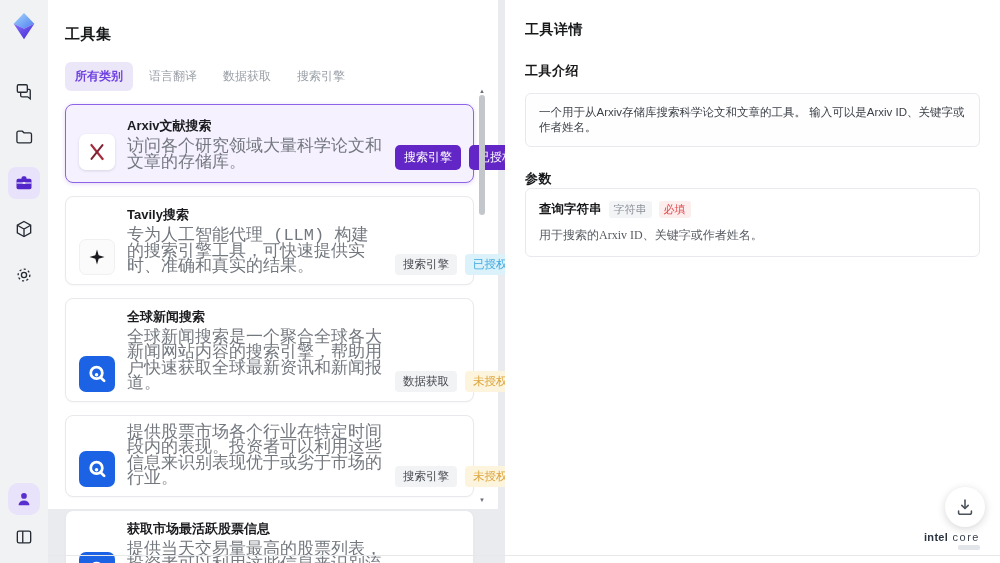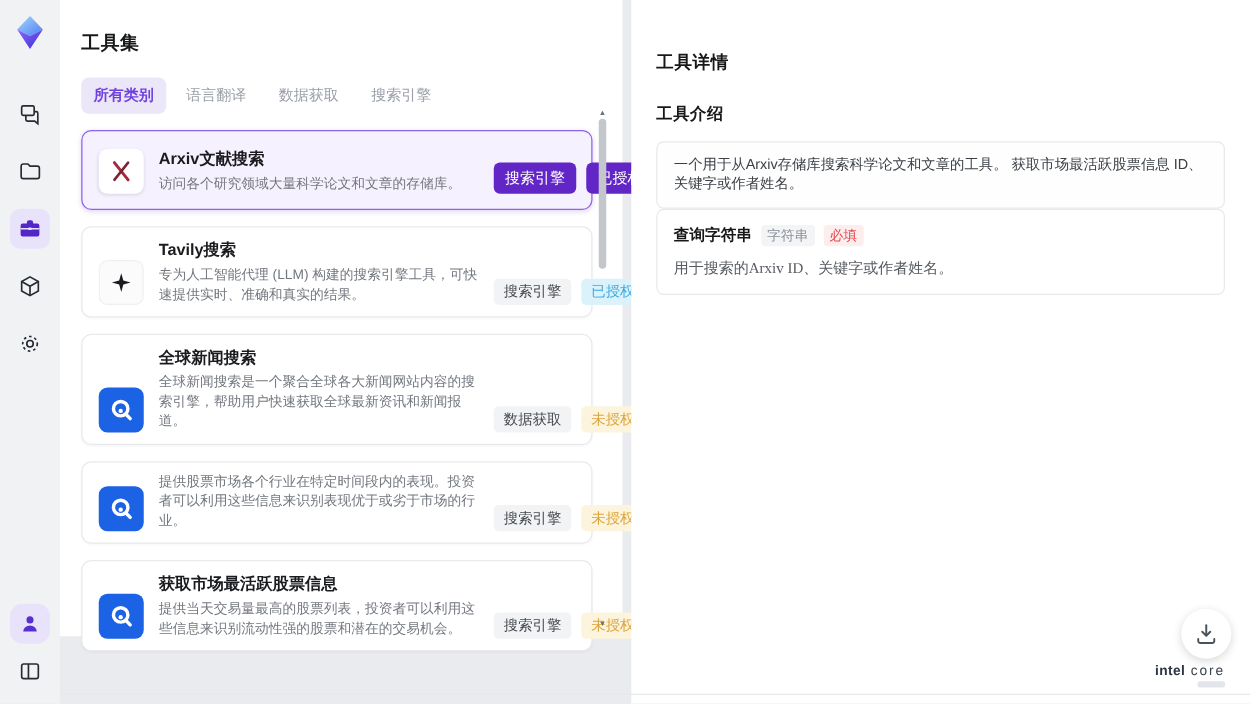--- a/index.html
+++ b/index.html
@@ -50,38 +50,38 @@
   }
   .tool-icon {
     width:36px; height:36px; border-radius:7px; flex:none;
     display:flex; align-items:center; justify-content:center; margin-top:2px;
   }
   .ic-arxiv { background:#ffffff; box-shadow:0 1px 3px rgba(0,0,0,.12); }
   .ic-tavily { background:#fbfbfc; border:1px solid #f0f0f2; }
   .ic-blue-search { background:#1b62e5; }
   .tool-text { width:256px; flex:none; }
   .tool-name { font-size:13px; font-weight:bold; color:#1a1b1e; margin-bottom:4px; }
-  .tool-desc { font-size:11px; color:#73787f; line-height:15.5px; }
+  .tool-desc { font-size:17px; color:#73787f; line-height:15.5px;font-family:Liberation Mono, monospace; }
   .tool-tags { margin-left:auto; display:flex; gap:8px; align-items:flex-start; padding-top:2px; }
   .tag { font-size:11.5px; padding:3px 8px; border-radius:4px; white-space:nowrap; }
   .tag.solid { background:#6326c6; color:#ffffff; font-size:12px; padding:4px 9px; border-radius:5px; }
   .tag.gray { background:#f2f3f5; color:#45494f; }
   .tag.blue { background:#dcf2fb; color:#3fa9de; }
   .tag.yellow { background:#fcf4dc; color:#dca43c; }
   
   .scrollbar { position:absolute; right:12px; top:88px; bottom:6px; width:8px; }
   .scroll-up { position:absolute; top:0; left:1px; font-size:6px; color:#6b6f76; line-height:6px; }
   .scroll-thumb { position:absolute; top:7px; left:1px; width:6px; height:120px; background:#c3c6cb; border-radius:3px; }
   .scroll-down { position:absolute; bottom:0; left:1px; font-size:6px; color:#6b6f76; line-height:6px; }
   
   .details-panel {
     position:absolute; left:505px; top:0; width:495px; height:563px;
     background:#ffffff; padding:16px 20px;
   }
-  .details-title { font-size:14px; font-weight:bold; margin-top:25px; letter-spacing:.5px; }
+  .details-title { font-size:14px; font-weight:bold; margin-top:5px; letter-spacing:.5px; }
   .section-heading { font-size:13px; font-weight:bold; margin-top:23px; letter-spacing:.5px; }
   .intro-box {
     margin-top:13px; border:1px solid #e8e9ec; border-radius:6px;
     padding:11px 13px; font-size:11.5px; color:#3c4148; line-height:15px;
     background:#fefefe;
   }
   .param-box { border:1px solid #e8e9ec; border-radius:6px; padding:12px 13px;font-family:Liberation Serif, serif; }
   .param-head { display:flex; gap:7px; align-items:center; }
   .param-name { font-size:12.5px; font-weight:bold; }
   .param-type { font-size:11px; color:#8a8f98; background:#f3f4f6; padding:1px 5px; border-radius:3px; }
@@ -263,21 +263,22 @@
   <div class="scrollbar">
     <div class="scroll-up">▲</div>
     <div class="scroll-thumb"></div>
     <div class="scroll-down">▼</div>
   </div>
 </div>
 
 <div class="details-panel">
   <div class="details-title">工具详情</div>
   <div class="section-heading">工具介绍</div>
-  <div class="intro-box">一个用于从Arxiv存储库搜索科学论文和文章的工具。 获取市场最活跃股票信息 ID、关键字或作者姓名。</div>
+  <div class="intro-box">一个用于从Arxiv存储库搜索科学论文和文章的工具。 输入可以是Arxiv ID、关键字或作者姓名。</div>
+  <div class="section-heading">参数</div>
   <div class="param-box">
     <div class="param-head">
       <span class="param-name">查询字符串</span>
       <span class="param-type">字符串</span>
       <span class="param-required">必填</span>
     </div>
     <div class="param-desc">用于搜索的Arxiv ID、关键字或作者姓名。</div>
   </div>
 </div>
 

